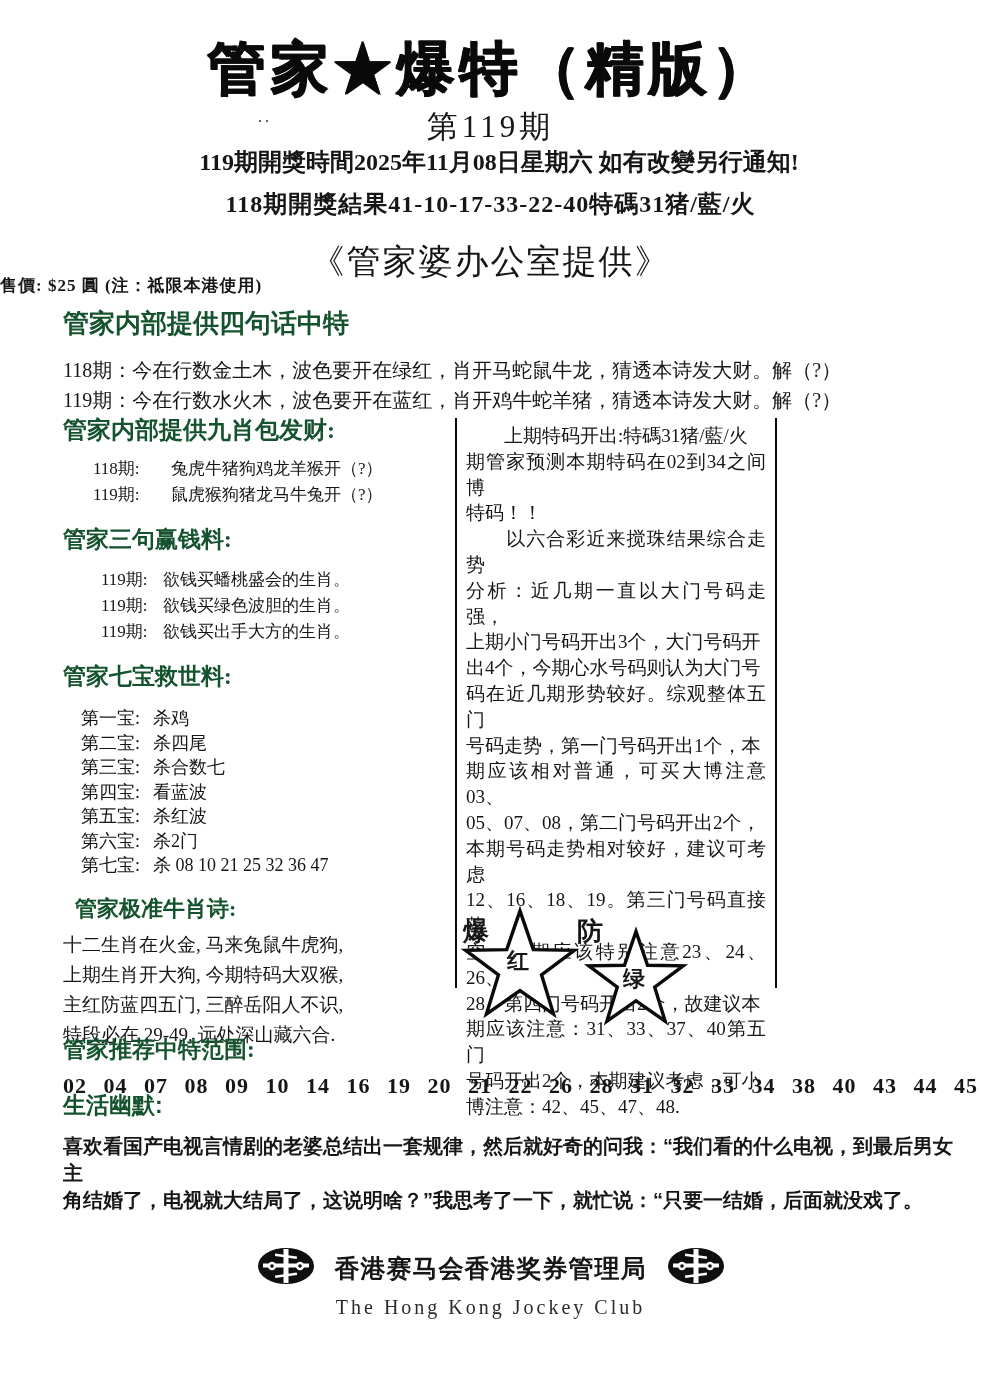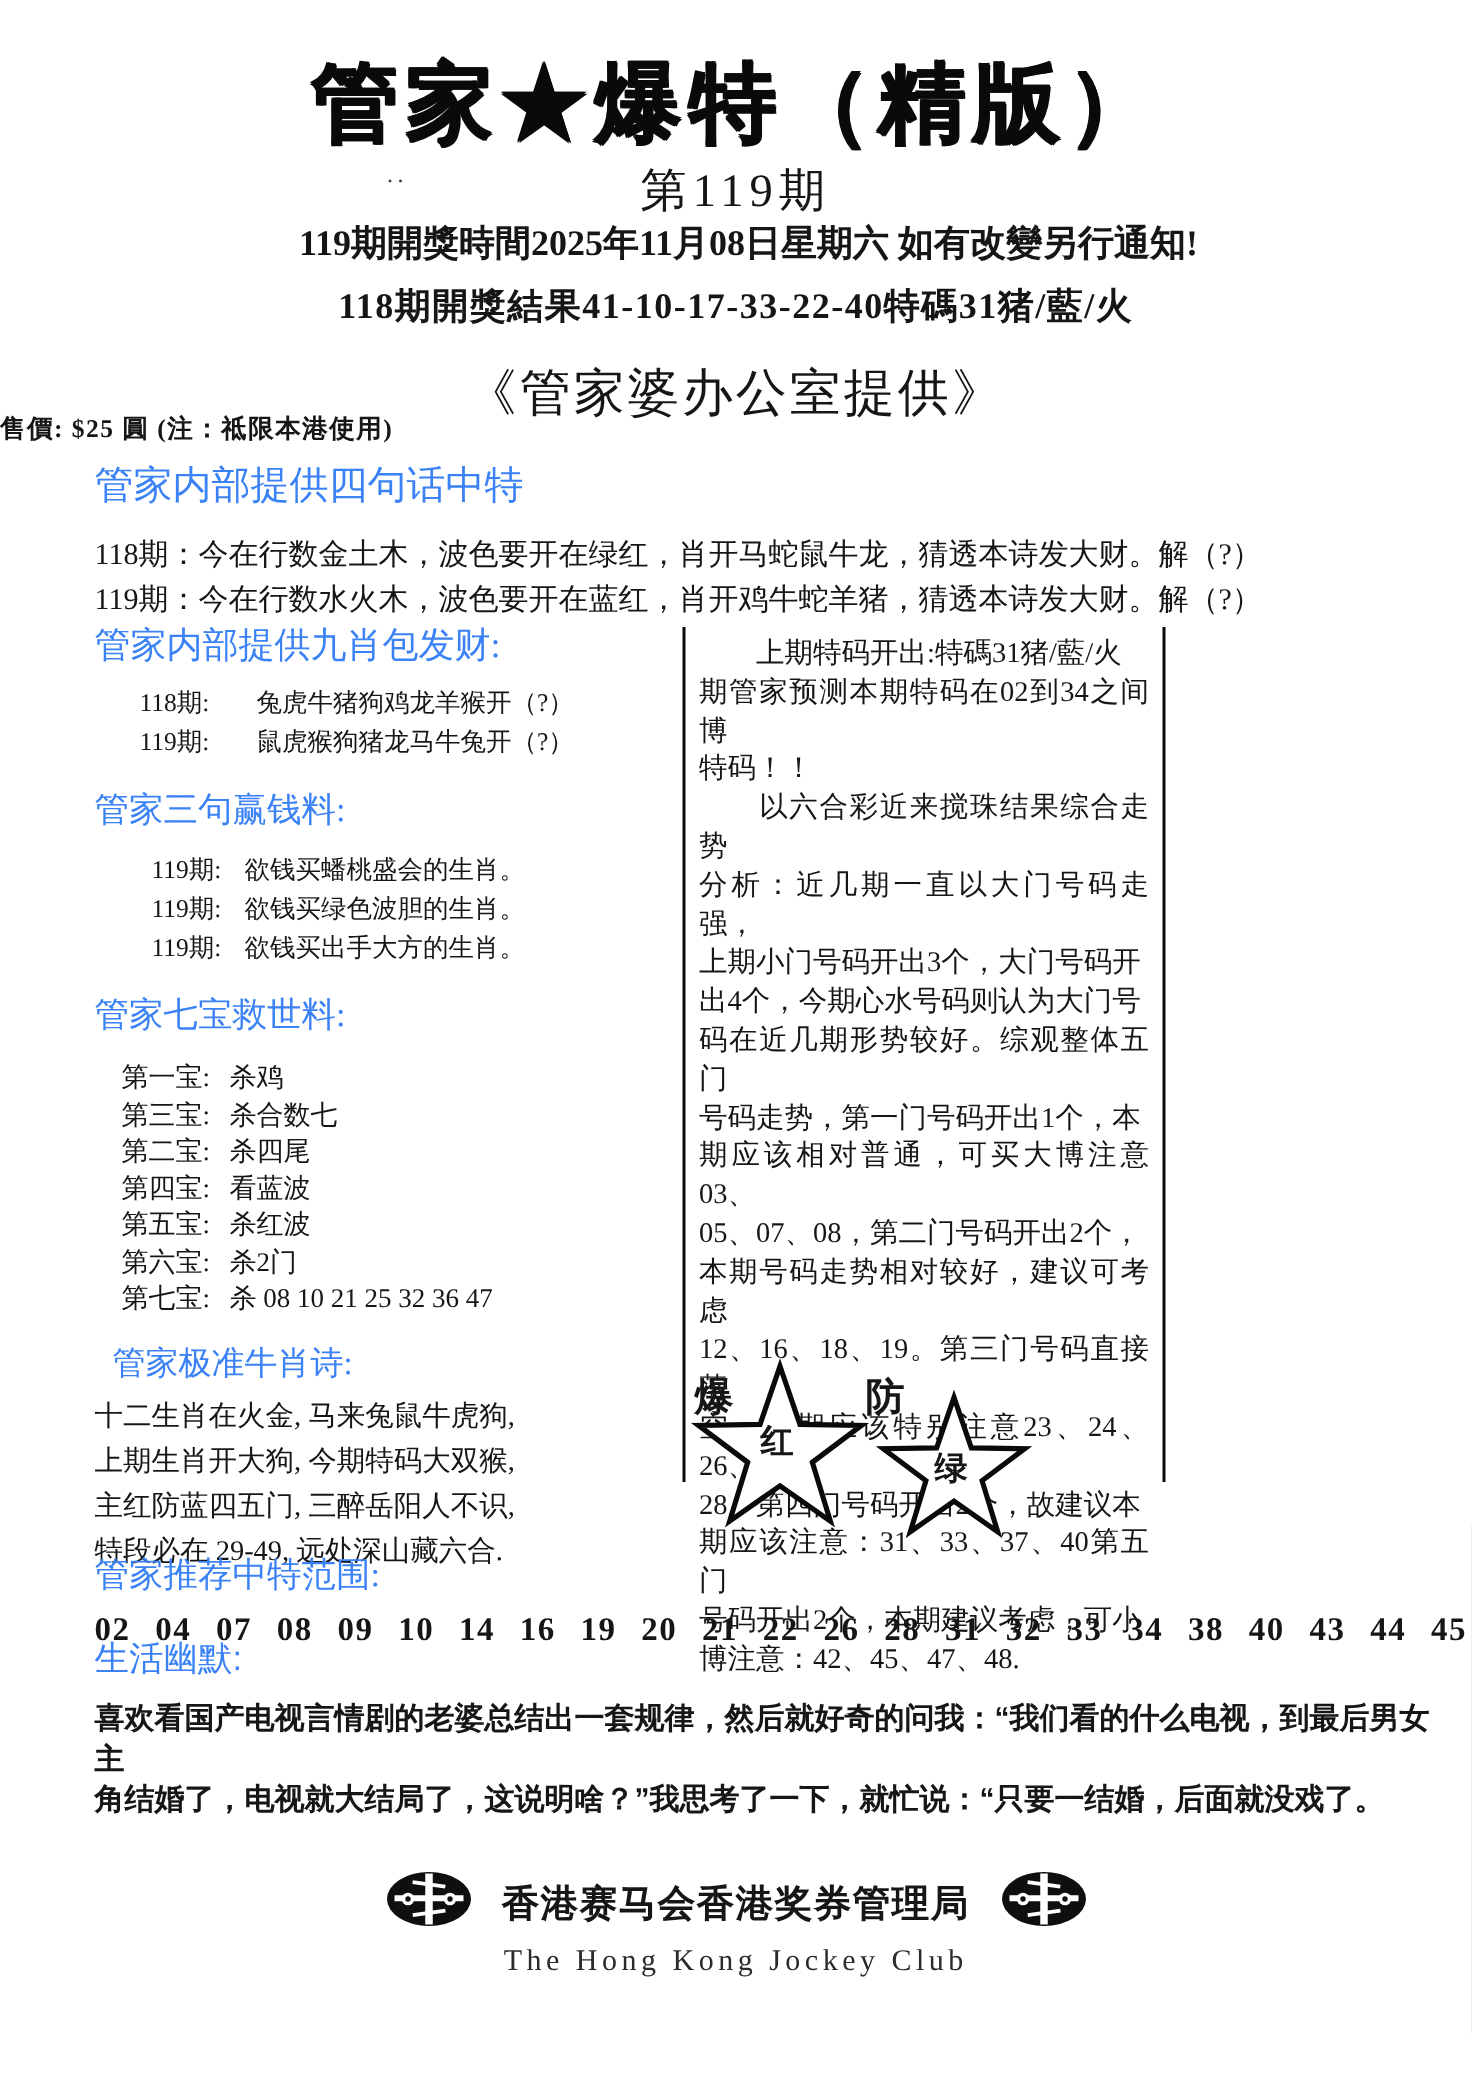--- a/index.html
+++ b/index.html
@@ -40,21 +40,21 @@
   }
   .provider {
     position:absolute; top:228px; left:0; width:100%;
     text-align:center; font-size:34px; letter-spacing:2px;margin-top:11px;
   }
   .price-note {
     position:absolute; top:274px; left:0; width:100%;
     text-align:left; font-size:17px; font-weight:bold; letter-spacing:1px;
   }
   
-  .sec-heading { font-weight:normal; color:#3b82f6; }
+  .sec-heading { font-weight:bold; color:#14532d; }
   
   .sec-four { position:absolute; top:306px; left:63px; width:870px; }
   .sec-four .sec-heading { font-size:26px; margin-bottom:14px; }
   .sec-four .line { font-size:20px; line-height:30px; white-space:nowrap; }
   
   .left-col { position:absolute; top:414px; left:63px; width:385px; }
   .h-nine  { font-size:24px; margin-bottom:10px; }
   .row { display:flex; padding-left:30px; font-size:17px; line-height:26px; }
   .row .row-label { flex:0 0 78px; }
   .h-three { font-size:23px; margin-top:16px; margin-bottom:12px; }
@@ -148,26 +148,26 @@
       <span class="row-label">119期:</span>
       <span>欲钱买出手大方的生肖。</span>
     </div>
 
     <div class="sec-heading h-seven">管家七宝救世料:</div>
     <div class="row row-seven">
       <span class="row-label">第一宝:</span>
       <span>杀鸡</span>
     </div>
     <div class="row row-seven">
+      <span class="row-label">第二宝:</span>
+      <span>杀四尾</span>
+    </div>
+    <div class="row row-seven">
       <span class="row-label">第三宝:</span>
       <span>杀合数七</span>
-    </div>
-    <div class="row row-seven">
-      <span class="row-label">第二宝:</span>
-      <span>杀四尾</span>
     </div>
     <div class="row row-seven">
       <span class="row-label">第四宝:</span>
       <span>看蓝波</span>
     </div>
     <div class="row row-seven">
       <span class="row-label">第五宝:</span>
       <span>杀红波</span>
     </div>
     <div class="row row-seven">

